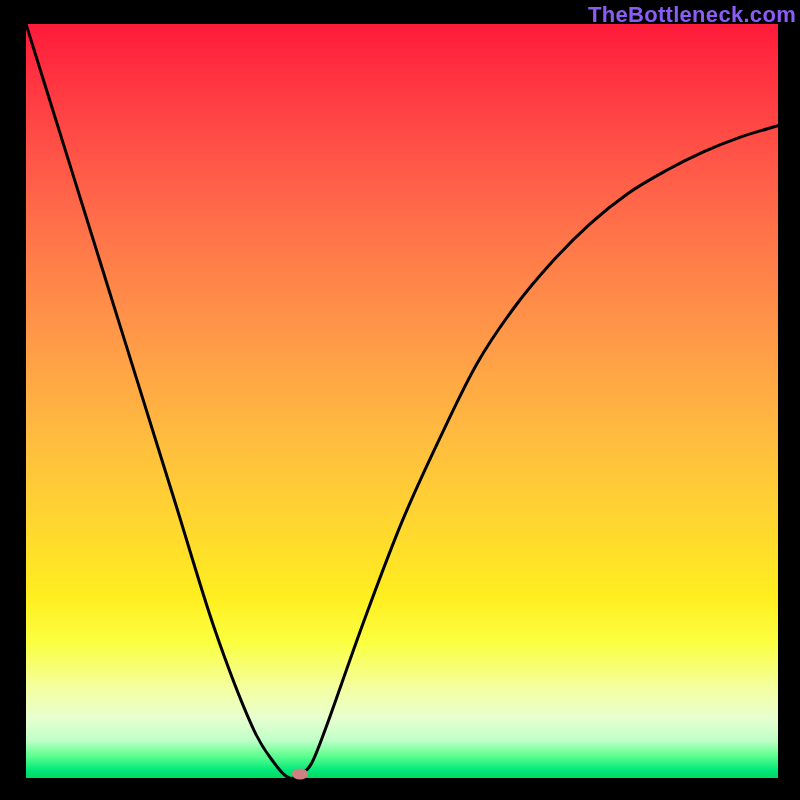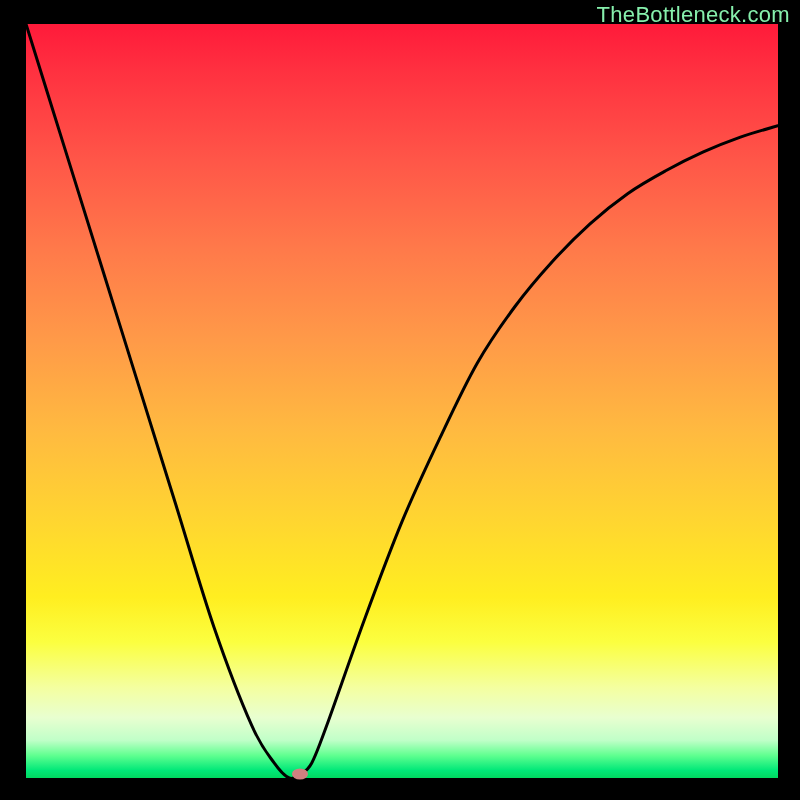--- a/index.html
+++ b/index.html
@@ -25,24 +25,24 @@
       #e8ffd0 92%,
       #c0ffc8 95%,
       #60ff90 97%,
       #00e878 99%,
       #00d860 100%
     );
   }
   .watermark {
     position: absolute;
     top: 2px;
-    right: 10px;
-    color: #86efac;
+    right: 4px;
+    color: #8b5cf6;
     font-size: 22px;
-    font-weight: normal;
+    font-weight: bold;
     letter-spacing: 0.3px;
   }
   svg.curve {
     position: absolute;
     left: 26px;
     top: 24px;
     width: 752px;
     height: 754px;
     pointer-events: none;
   }

